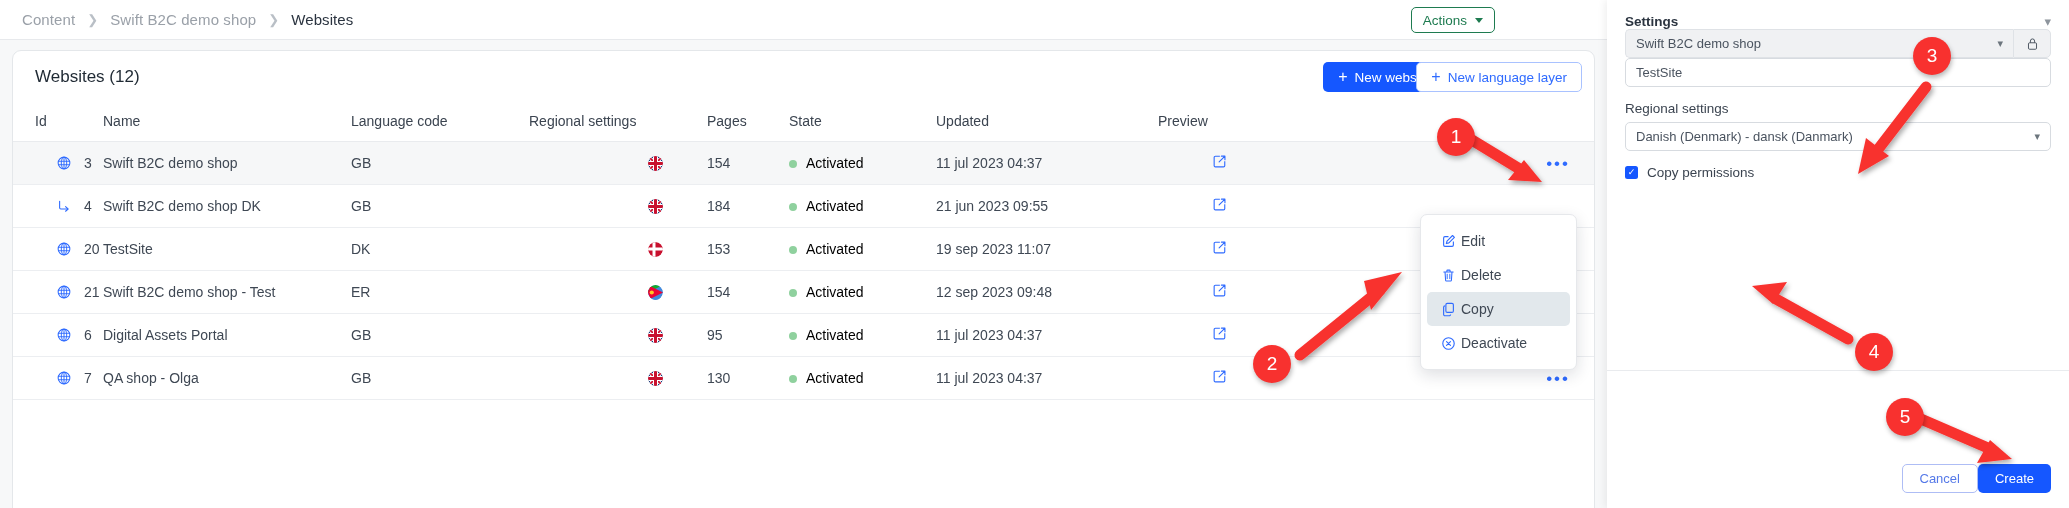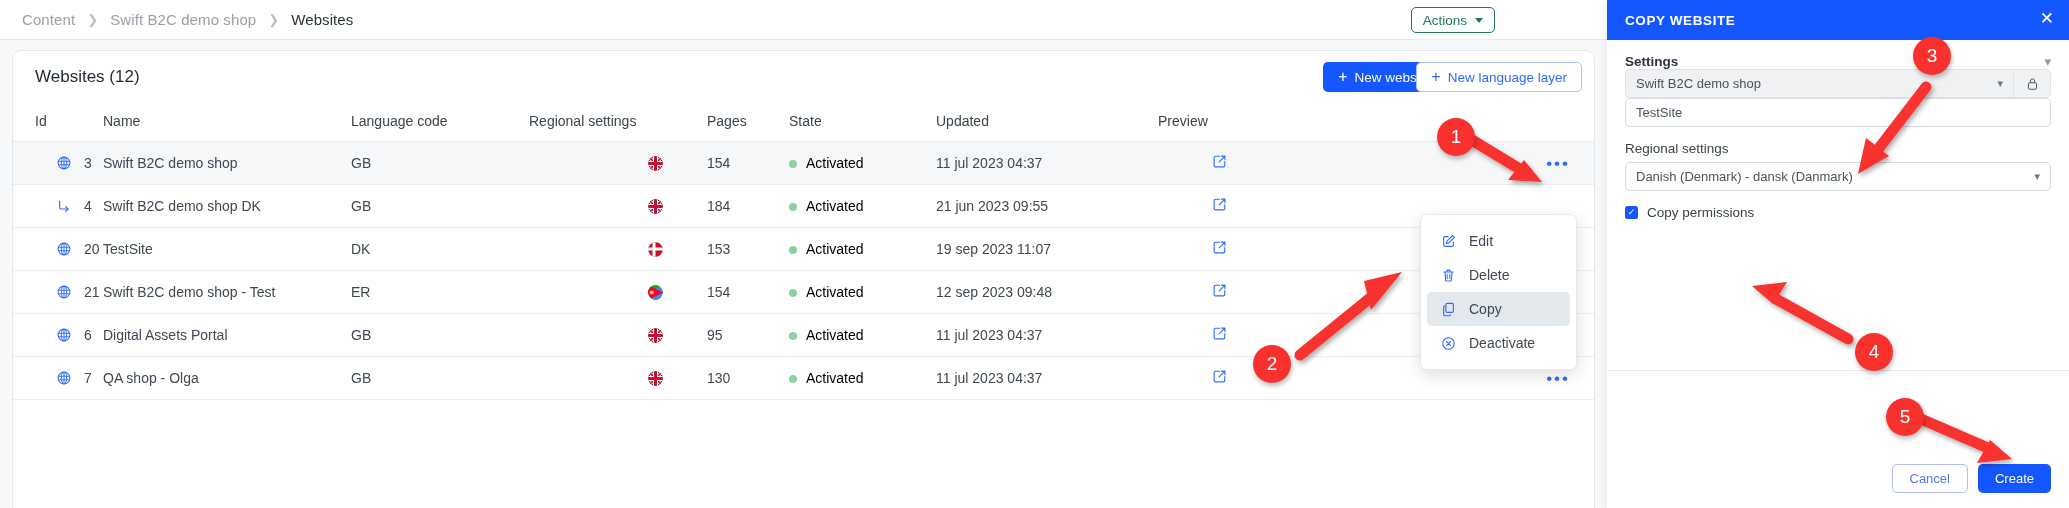--- a/index.html
+++ b/index.html
@@ -104,21 +104,21 @@
               line-height: 1; display: inline-block; }
 
   
   .ctx-menu {
     position: absolute; left: 1420px; top: 214px; width: 157px;
     background: #fff; border: 1px solid #e6e8eb; border-radius: 7px;
     box-shadow: 0 5px 16px rgba(20,30,50,.14);
     padding: 9px 0; z-index: 40;
   }
   .ctx-item {
-    height: 34px; display: flex; align-items: center; gap: 13px;
+    height: 34px; display: flex; align-items: center; gap: 5px;
     padding: 0 14px; font-size: 14px; color: #3f4854; cursor: pointer;
     margin: 0 6px; border-radius: 5px;
   }
   .ctx-item.hl { background: #e2e8ec; }
 
   
   .panel {
     position: absolute; right: 0; top: 0; width: 462px; height: 508px;
     background: #ffffff; box-shadow: -2px 0 8px rgba(0,0,0,.07);
   }
@@ -169,21 +169,21 @@
     display: flex; align-items: center; justify-content: center;
     color: #fff; font-size: 9px; line-height: 1;
   }
   .cblabel { font-size: 13.5px; color: #3b4450; }
 
   .panel-divider { position: absolute; left: 0; right: 0; top: 370px; height: 1px; background: #e9ebee; }
 
   .panel-foot {
     position: absolute; left: 0; right: 0; bottom: 0; height: 60px;
     display: flex; align-items: center; justify-content: flex-end;
-    gap: 10px; padding-right: 18px;
+    padding-right: 18px;
   }
   .btn-cancel {
     height: 29px; padding: 0 17px; background: #fff; color: #5579e8;
     border: 1px solid #aebdf5; border-radius: 5px; font-size: 13px; cursor: pointer;
     font-family: "Liberation Sans", sans-serif;
   }
   .btn-create {
     height: 29px; padding: 0 17px; background: #1557ff; color: #fff;
     border: none; border-radius: 5px; font-size: 13px; cursor: pointer;
     font-family: "Liberation Sans", sans-serif;
@@ -489,24 +489,20 @@
         <svg width="15" height="15" viewBox="0 0 16 16">
           <circle cx="8" cy="8" r="6.1" fill="none" stroke="#2f6bff" stroke-width="1.2"></circle>
           <path d="M5.9 5.9 L10.1 10.1 M10.1 5.9 L5.9 10.1" stroke="#2f6bff" stroke-width="1.2" stroke-linecap="round"></path>
         </svg>
         <span>Deactivate</span>
       </div>
     </div>
   </div>
 
   <div class="panel">
-    <div class="panel-head">
-      <span class="panel-title">COPY WEBSITE</span>
-      <span class="panel-close">✕</span>
-    </div>
 
     <div class="panel-body">
       <div class="sec-row">
         <span class="sec-title">Settings</span>
         <span class="chev">▾</span>
       </div>
 
       <div class="input-row">
         <div class="select-disabled">
           <span>Swift B2C demo shop</span>

